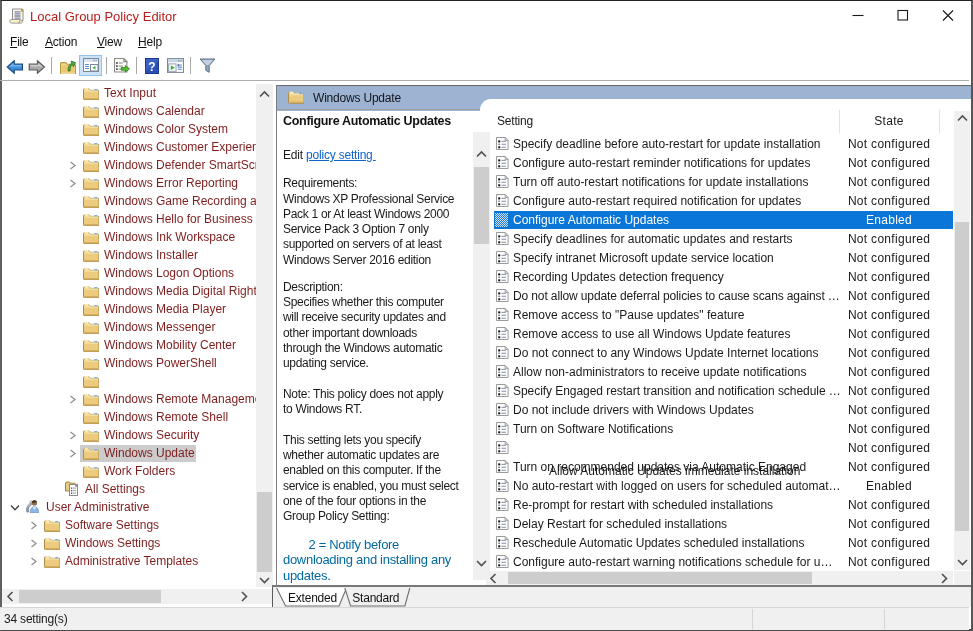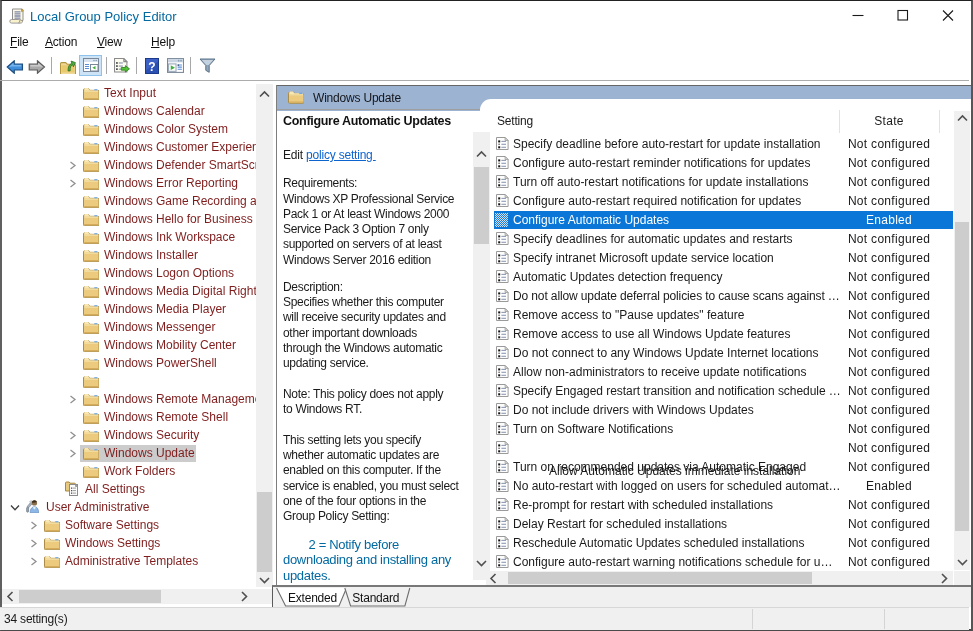--- a/index.html
+++ b/index.html
@@ -2,21 +2,21 @@
 <html><head>
 <meta charset="utf-8">
 <style>
   html,body{margin:0;padding:0;}
   body{width:973px;height:631px;overflow:hidden;font-family:"Liberation Sans",sans-serif;background:#fff;position:relative;}
   .abs{position:absolute;}
   #win{position:absolute;left:0;top:0;width:973px;height:631px;background:#fff;
        border-top:1px solid #222;border-left:2px solid #606060;border-right:2px solid #565656;border-bottom:2px solid #4a4a4a;box-sizing:border-box;}
   .t12{font-size:12px;letter-spacing:-0.2px;color:#1a1a1a;white-space:nowrap;}
   
-  #titletext{left:30px;top:9px;font-size:13px;letter-spacing:0;color:#0369a1;}
+  #titletext{left:30px;top:9px;font-size:13px;letter-spacing:0;color:#b91c1c;}
   
   .menuitem{top:35px;font-size:12px;letter-spacing:-0.2px;color:#111;}
   
   .tsep{top:57px;width:1px;height:17px;background:#a8a8a8;}
   #toolline{left:0;top:80px;width:969px;height:1px;background:#acacac;}
   
   .trow{height:18px;line-height:18px;font-size:12px;letter-spacing:0;color:#7f1d1d;white-space:nowrap;}
   
   .sb-track{background:#f0f0f0;}
   .sb-thumb{background:#cdcdcd;}
@@ -145,21 +145,21 @@
 <svg class="abs" style="left:895px;top:7px" width="16" height="16">
     <rect x="3" y="3.5" width="9.5" height="9.5" stroke="#1a1a1a" stroke-width="1.1" fill="none"></rect>
   </svg>
 <svg class="abs" style="left:940px;top:7px" width="16" height="16">
     <path d="M3 3.5 l10 10 M13 3.5 l-10 10" stroke="#1a1a1a" stroke-width="1.1" fill="none"></path>
   </svg>
 
 <div class="abs menuitem" style="left:10px"><u>F</u>ile</div>
 <div class="abs menuitem" style="left:45px"><u>A</u>ction</div>
 <div class="abs menuitem" style="left:97px"><u>V</u>iew</div>
-<div class="abs menuitem" style="left:151px"><u>H</u>elp</div>
+<div class="abs menuitem" style="left:138px"><u>H</u>elp</div>
 
 <svg class="abs" style="left:6px;top:60px" width="18" height="14" viewBox="0 0 17.5 14">
     <use href="#backarrow"></use>
   </svg>
 <svg class="abs" style="left:28px;top:60px" width="18" height="14" viewBox="0 0 17.5 14">
     <use href="#fwdarrow"></use>
   </svg>
 <div class="abs tsep" style="left:51px"></div>
 <svg class="abs" style="left:60px;top:59px" width="16" height="15" viewBox="0 0 15.5 14.5">
     <use href="#folderup"></use>
@@ -414,21 +414,21 @@
 <div class="abs lrow" style="left:513px;top:231.5px;">Specify deadlines for automatic updates and restarts</div>
 <div class="abs state" style="left:839px;top:231.5px;">Not configured</div>
 <svg class="abs" style="left:496px;top:251px" width="13" height="13" viewBox="0 0 13 13">
     <use href="#polidoc"></use>
   </svg>
 <div class="abs lrow" style="left:513px;top:250.5px;">Specify intranet Microsoft update service location</div>
 <div class="abs state" style="left:839px;top:250.5px;">Not configured</div>
 <svg class="abs" style="left:496px;top:270px" width="13" height="13" viewBox="0 0 13 13">
     <use href="#polidoc"></use>
   </svg>
-<div class="abs lrow" style="left:513px;top:269.5px;">Automatic Updates detection frequency</div>
+<div class="abs lrow" style="left:513px;top:269.5px;">Recording Updates detection frequency</div>
 <div class="abs state" style="left:839px;top:269.5px;">Not configured</div>
 <svg class="abs" style="left:496px;top:289px" width="13" height="13" viewBox="0 0 13 13">
     <use href="#polidoc"></use>
   </svg>
 <div class="abs lrow" style="left:513px;top:288.5px;letter-spacing:-0.12px;">Do not allow update deferral policies to cause scans against …</div>
 <div class="abs state" style="left:839px;top:288.5px;">Not configured</div>
 <svg class="abs" style="left:496px;top:308px" width="13" height="13" viewBox="0 0 13 13">
     <use href="#polidoc"></use>
   </svg>
 <div class="abs lrow" style="left:513px;top:307.5px;">Remove access to "Pause updates" feature</div>

